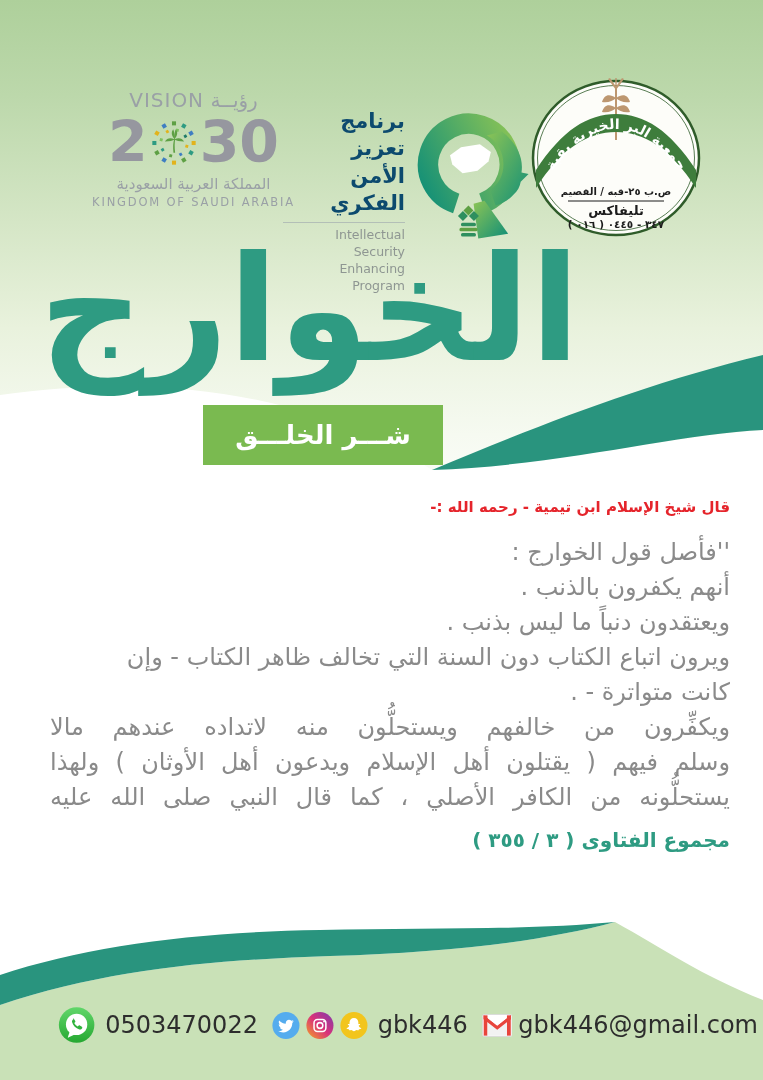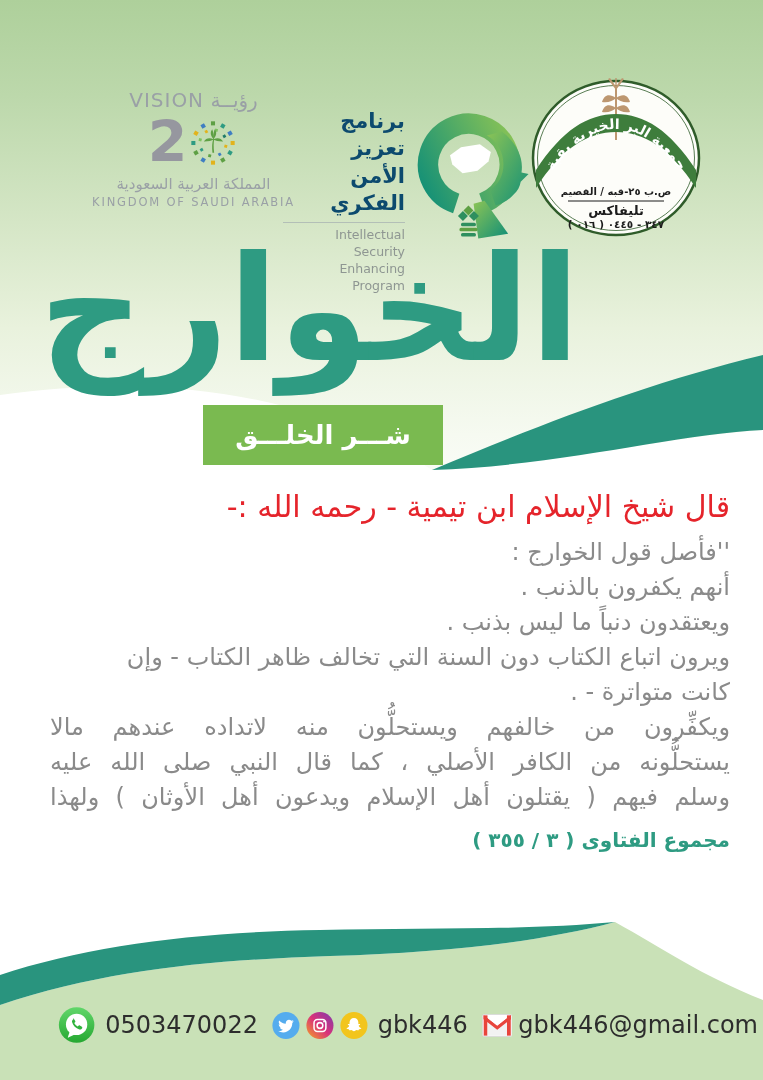--- a/index.html
+++ b/index.html
@@ -27,21 +27,21 @@
   
   .stamp{position:absolute;left:530px;top:74px;}
   
   .main-title{position:absolute;top:236px;left:0;width:619px;text-align:center;direction:rtl;
               font-size:146px;font-weight:bold;color:#2E9B82;line-height:1.0;}
   .banner{position:absolute;left:203px;top:405px;width:240px;height:60px;background:#7ABA50;
           display:flex;align-items:center;justify-content:center;color:#fff;
           font-size:26px;font-weight:bold;direction:rtl;}
   
   .quote{position:absolute;top:492px;right:33px;left:50px;direction:rtl;}
-  .quote-heading{color:#E5242B;font-weight:normal;font-size:30px;line-height:30px;margin-bottom:13px;}
+  .quote-heading{color:#E5242B;font-weight:bold;font-size:15px;line-height:30px;margin-bottom:13px;}
   .quote-line{color:#8A8A8A;font-size:24px;line-height:35px;text-align:right;}
   .quote-line.justify{text-align:justify;text-align-last:justify;}
   .citation{color:#2E9B82;font-weight:bold;font-size:20px;margin-top:13px;}
   
   .contact{position:absolute;top:1002px;left:58px;width:700px;height:46px;
            display:flex;align-items:center;color:#2d2d2d;font-size:24px;}
   .contact .txt{white-space:nowrap;}
   .g6{margin-left:6px;} .g10{margin-left:10px;} .g14{margin-left:14px;}
   svg{display:block;}
 </style>
@@ -85,20 +85,21 @@
           <rect x="25.4" y="11.8" width="3" height="3" fill="#e2b31c" transform="rotate(330 27 27)"></rect>
         </g>
         <g fill="#5ea044">
           <path d="M26.4 37 C25.8 31 26 27 27.3 22.6 L28.3 22.8 C27.5 27 27.5 31 28.2 37 Z"></path>
           <path d="M27.5 23 C23 21 19.5 22 17.5 25.5 C22 25.6 25.5 24.6 27.8 23.4 Z"></path>
           <path d="M27.5 23 C32 21 35.5 22 37.5 25.5 C33 25.6 29.5 24.6 27.2 23.4 Z"></path>
           <path d="M27.5 23 C24.3 19.4 23.8 16 26.2 12.8 C27.5 16.5 27.9 19.8 27.8 23 Z"></path>
           <path d="M27.5 23 C30.7 19.4 31.2 16 28.8 12.8 C27.5 16.5 27.1 19.8 27.2 23 Z"></path>
         </g>
       </svg>
+      <span>30</span>
     </div>
     <div class="vision-ar">المملكة العربية السعودية</div>
     <div class="vision-en">KINGDOM OF SAUDI ARABIA</div>
   </div>
 
   <div class="program">
     <div class="program-text">
       <div class="program-ar">
         <div>برنامج تعزيز</div>
         <div>الأمن الفكري</div>
@@ -164,22 +165,22 @@
   <div class="banner">شـــر الخلـــق</div>
 
   <div class="quote">
     <div class="quote-heading">قال شيخ الإسلام ابن تيمية - رحمه الله :-</div>
     <div class="quote-line">''فأصل قول الخوارج :</div>
     <div class="quote-line">أنهم يكفرون بالذنب .</div>
     <div class="quote-line">ويعتقدون دنباً ما ليس بذنب .</div>
     <div class="quote-line">ويرون اتباع الكتاب دون السنة التي تخالف ظاهر الكتاب - وإن</div>
     <div class="quote-line">كانت متواترة - .</div>
     <div class="quote-line justify">ويكفِّرون من خالفهم ويستحلُّون منه لاتداده عندهم مالا</div>
+    <div class="quote-line justify">وسلم فيهم ( يقتلون أهل الإسلام ويدعون أهل الأوثان ) ولهذا</div>
     <div class="quote-line justify">يستحلُّونه من الكافر الأصلي ، كما قال النبي صلى الله عليه</div>
-    <div class="quote-line justify">وسلم فيهم ( يقتلون أهل الإسلام ويدعون أهل الأوثان ) ولهذا</div>
     <div class="citation">مجموع الفتاوى ( ٣ / ٣٥٥ )</div>
   </div>
 
   <svg class="bottom-wave" viewBox="0 0 763 160" preserveAspectRatio="none">
     <path d="M0 85 C 110 48, 220 40, 330 36 C 450 32, 540 22, 615 2 C 662 28, 702 56, 763 80 L763 160 L0 160 Z" fill="#c9e1b7"></path>
     <path d="M0 55 C 90 25, 200 12, 320 10 C 430 8, 530 10, 615 2 C 540 22, 450 32, 330 36 C 220 40, 110 48, 0 85 Z" fill="#29947E"></path>
   </svg>
 
   <div class="contact">
     <svg width="44" height="44" viewBox="0 0 44 44">

